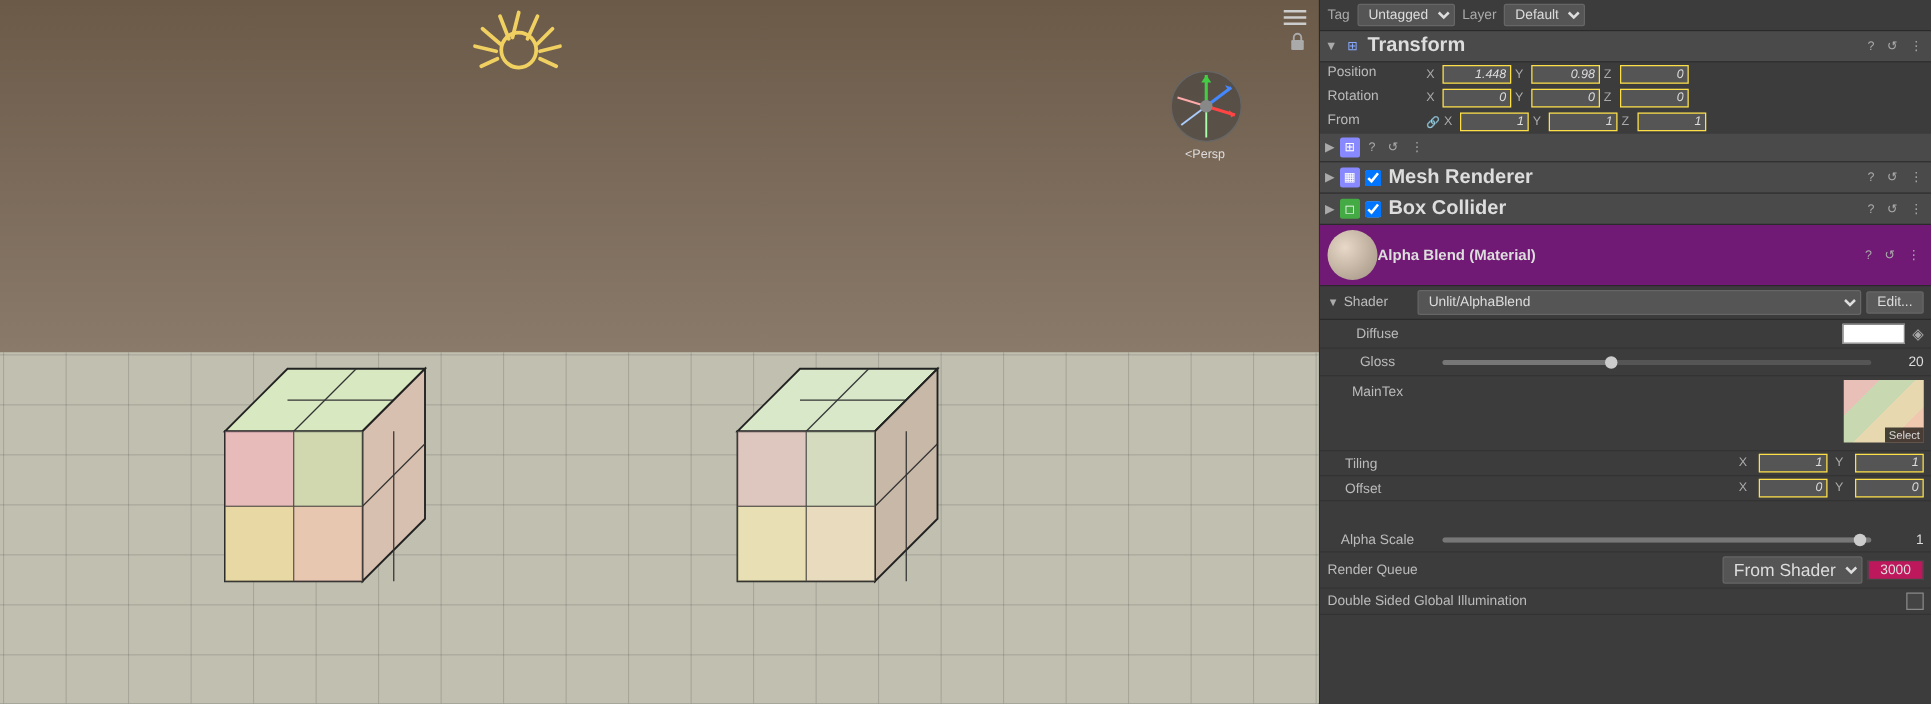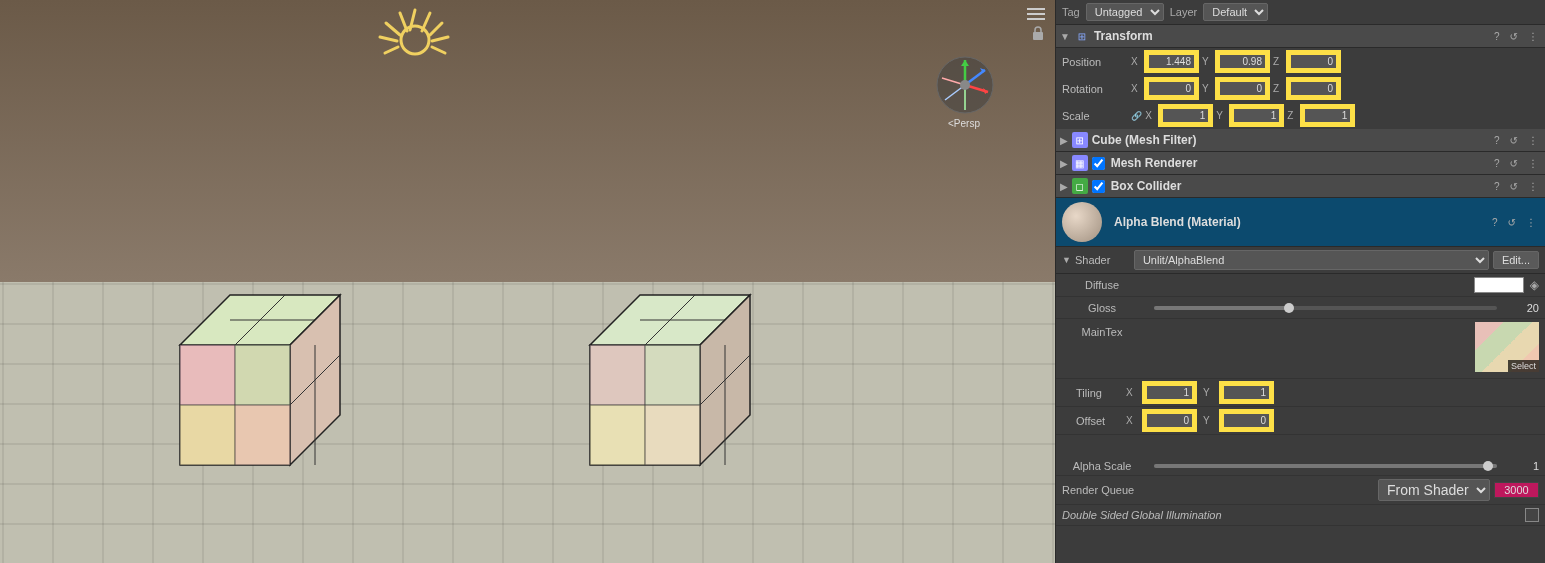--- a/index.html
+++ b/index.html
@@ -144,43 +144,43 @@
       display: inline-flex;
       align-items: center;
       justify-content: center;
       font-size: 10px;
     }
 
     .component-header .comp-name {
       flex: 1;
       font-weight: bold;
       color: #ddd;
-      font-size: 12px;
+      font-size: 16px;
     }
 
     .comp-buttons {
       display: flex;
       gap: 4px;
       align-items: center;
     }
 
     .comp-btn {
       color: #aaa;
       font-size: 10px;
       cursor: pointer;
       padding: 1px 3px;
     }
 
     
     .transform-row {
       display: flex;
-      align-items: center;
+      align-items: flex-start;
       padding: 2px 6px;
       min-height: 18px;
-      gap: 4px;
+      gap: 14px;
     }
 
     .field-label {
       width: 65px;
       color: #bbb;
       font-size: 11px;
       flex-shrink: 0;
     }
 
     .xyz-group {
@@ -191,44 +191,45 @@
     }
 
     .axis-label {
       color: #aaa;
       font-size: 10px;
       width: 10px;
     }
 
     .num-field {
       background: #555;
-      border: 5px solid #fde047;
+      border: 1px solid #fde047;
       color: #ddd;
       font-size: 10px;
       padding: 1px 3px;
       width: 55px;
       text-align: right;
+      font-style: italic;
     }
 
     
     .material-sphere {
       width: 40px;
       height: 40px;
       border-radius: 50%;
       background: radial-gradient(circle at 35% 35%, #e8d8c8, #a09080);
       flex-shrink: 0;
     }
 
     
     .material-row {
       display: flex;
       align-items: center;
       padding: 4px 6px;
-      gap: 12px;
-      background: #0c4a6e;
+      gap: 0;
+      background: #701a75;
       border-bottom: 1px solid #2a2a2a;
     }
 
     .material-info {
       flex: 1;
     }
 
     .material-name {
       color: #ddd;
       font-size: 12px;
@@ -362,21 +363,22 @@
       font-size: 9px;
       padding: 1px 3px;
     }
 
     
     .tiling-row {
       display: flex;
       align-items: center;
       padding: 2px 6px 2px 20px;
       border-bottom: 1px solid #333;
-      gap: 0;
+      gap: 16px;
+      justify-content: space-between;
     }
 
     .tiling-label {
       color: #bbb;
       font-size: 11px;
       width: 50px;
     }
 
     .tiling-xy {
       display: flex;
@@ -428,21 +430,20 @@
       text-align: center;
     }
 
     
     .ds-row {
       display: flex;
       align-items: center;
       padding: 3px 6px;
       border-bottom: 1px solid #333;
       gap: 4px;
-      font-style: italic;
     }
 
     .ds-label {
       color: #bbb;
       font-size: 11px;
       flex: 1;
     }
 
     .checkbox {
       width: 14px;
@@ -611,36 +612,35 @@
       <span class="axis-label">X</span>
       <input class="num-field" type="text" value="0" style="">
       <span class="axis-label">Y</span>
       <input class="num-field" type="text" value="0" style="">
       <span class="axis-label">Z</span>
       <input class="num-field" type="text" value="0" style="">
     </div>
   </div>
 
   <div class="transform-row">
-    <span class="field-label">Scale</span>
+    <span class="field-label">From</span>
     <div class="xyz-group">
       <span style="font-size:9px;color:#aaa;">🔗</span>
       <span class="axis-label">X</span>
       <input class="num-field" type="text" value="1" style="">
       <span class="axis-label">Y</span>
       <input class="num-field" type="text" value="1" style="">
       <span class="axis-label">Z</span>
       <input class="num-field" type="text" value="1" style="">
     </div>
   </div>
 
   <div class="component-header">
     <span class="collapse-arrow">▶</span>
     <span class="comp-icon" style="background:#8888ff;color:#fff;border-radius:2px;padding:1px;">⊞</span>
-    <span class="comp-name">Cube (Mesh Filter)</span>
     <div class="comp-buttons">
       <span class="comp-btn">?</span>
       <span class="comp-btn">↺</span>
       <span class="comp-btn">⋮</span>
     </div>
   </div>
 
   <div class="component-header">
     <span class="collapse-arrow">▶</span>
     <span class="comp-icon" style="background:#8888ff;color:#fff;border-radius:2px;padding:1px;">▦</span>

